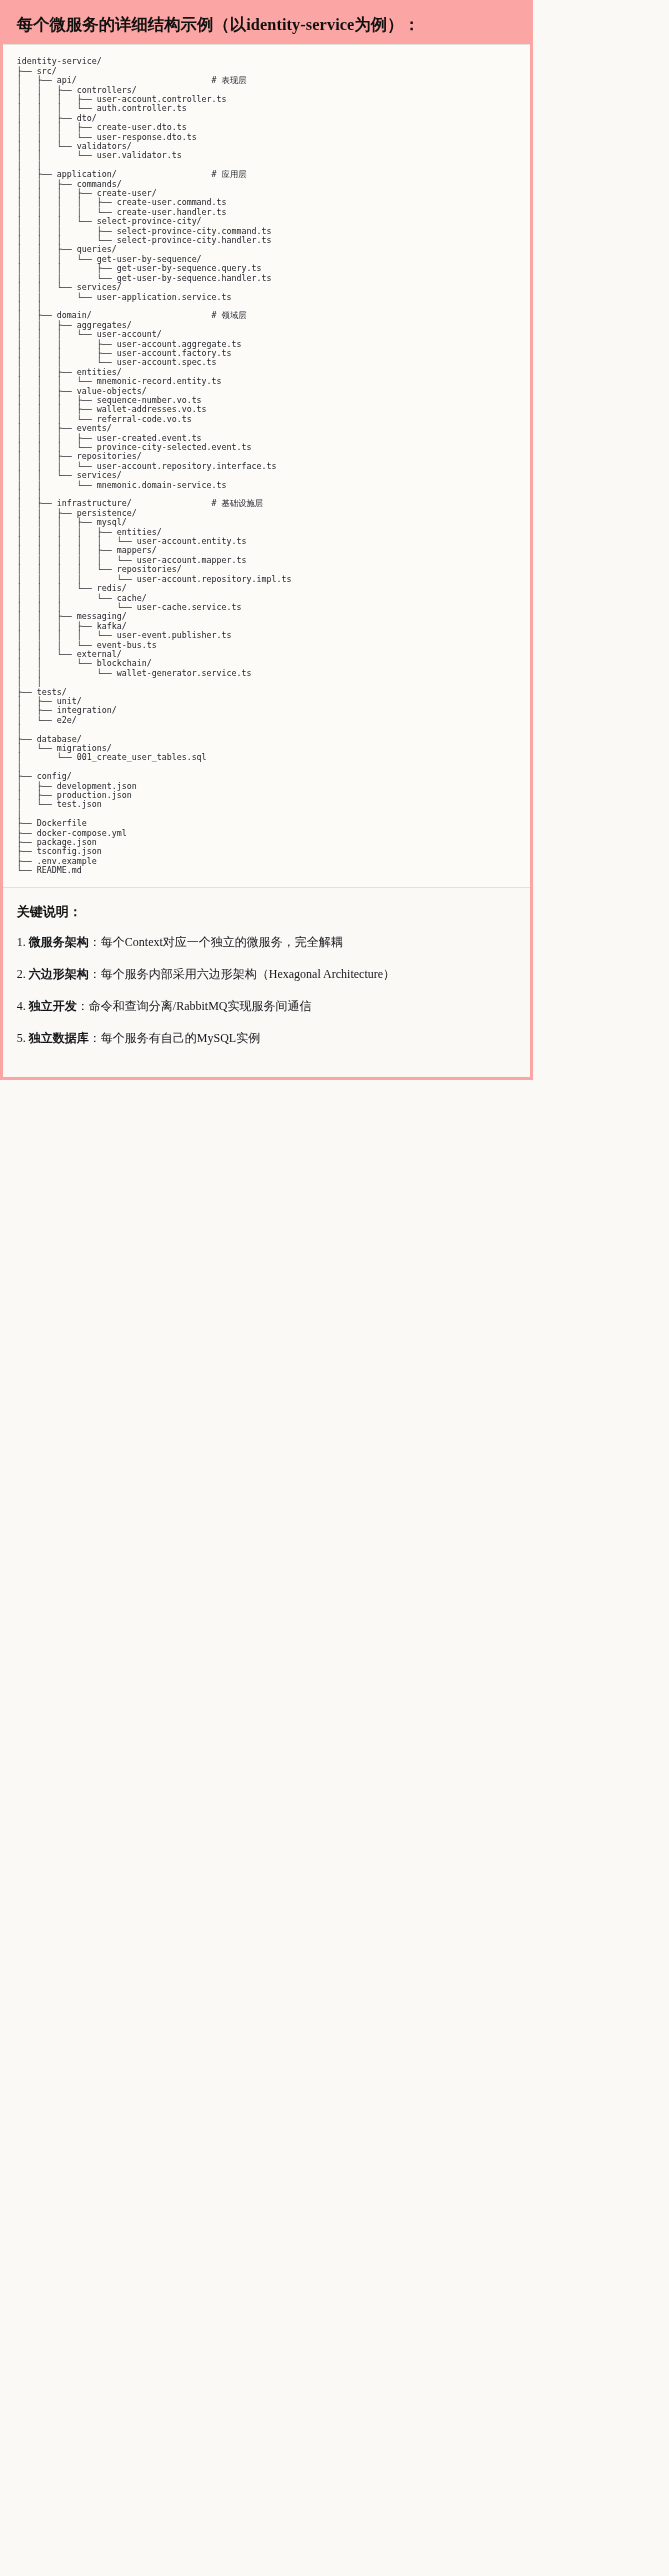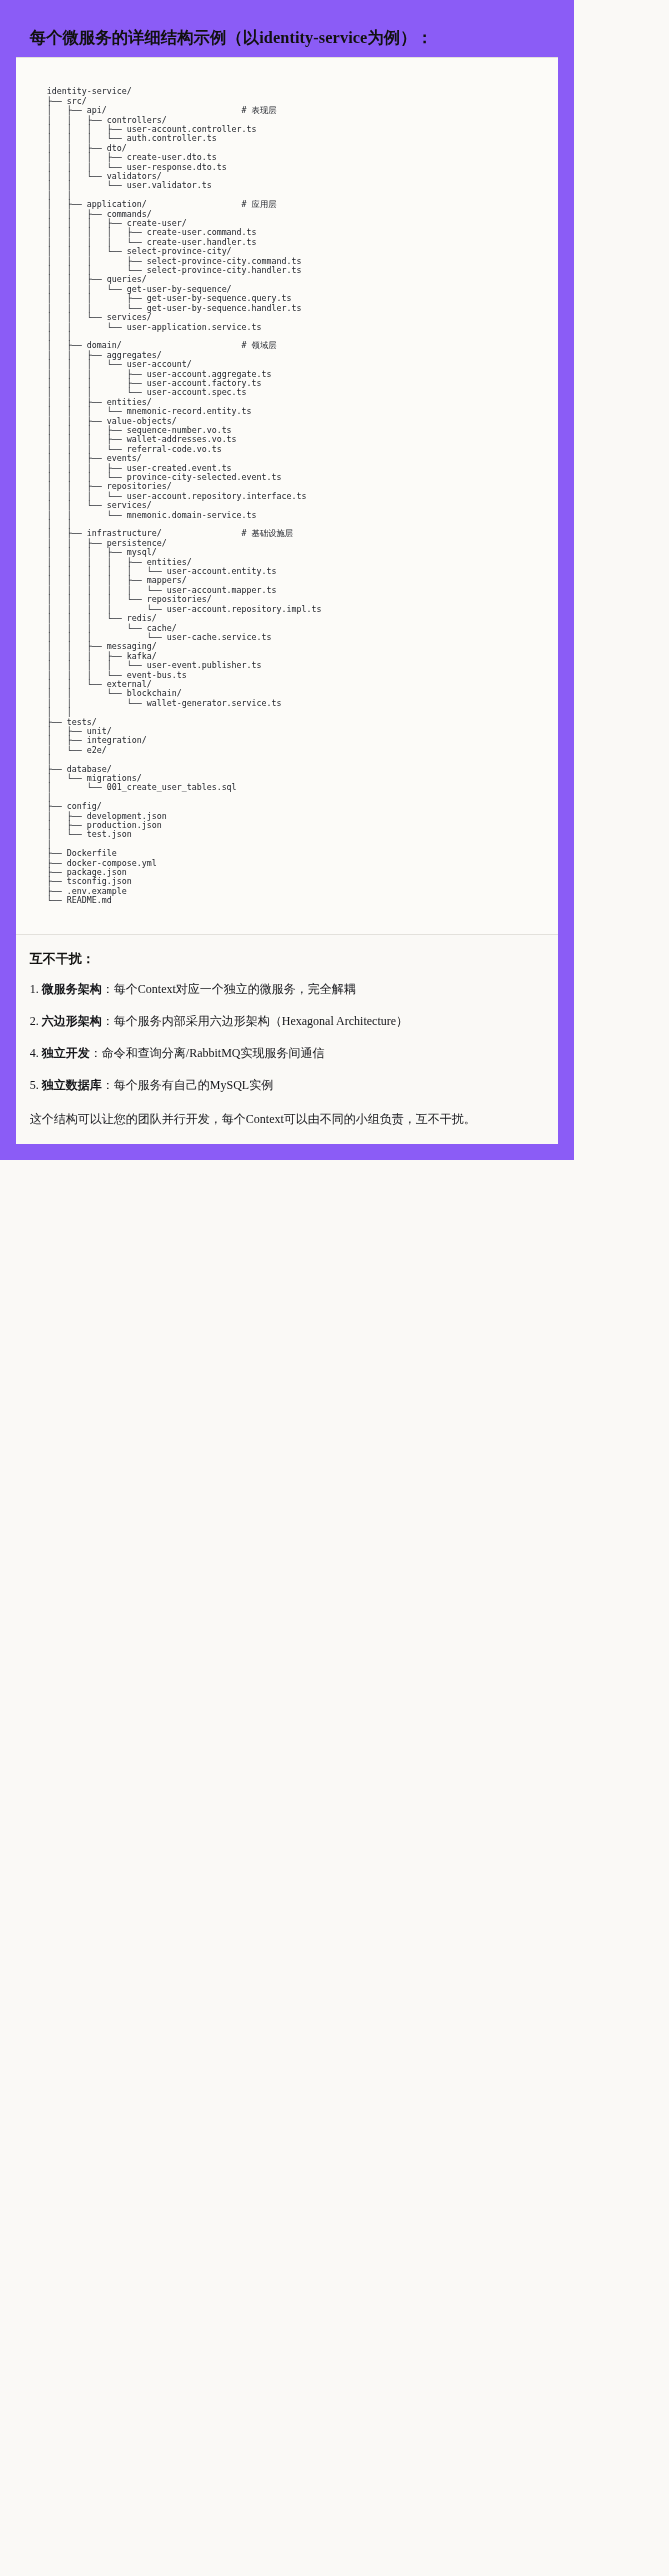--- a/index.html
+++ b/index.html
@@ -7,24 +7,24 @@
     padding: 0;
     background: #faf9f6;
   }
   body {
     width: 669px;
     font-family: "Liberation Sans", sans-serif;
     color: #1a1a1a;
     -webkit-font-smoothing: antialiased;
   }
   .page {
-    width: 574px;
+    width: 533px;
     box-sizing: border-box;
-    background: #8b5cf6;
-    padding: 16px;
+    background: #fca5a5;
+    padding: 3px;
   }
   
   .doc-title {
     font-family: "Liberation Serif", "DejaVu Serif", serif;
     font-weight: bold;
     font-size: 16.3px;
     line-height: 1.3;
     color: #11110f;
     padding: 11.3px 13.8px 8.8px 13.8px;
     margin: 0;
@@ -37,21 +37,21 @@
     margin: 0;
     width: 100%;
   }
   
   .tree-block {
     background: #fcfbf8;
     padding: 12.5px 13.8px 11.3px 13.8px;
     box-sizing: border-box;
   }
   pre.tree {
-    margin: 17px;
+    margin: 0;
     font-family: "DejaVu Sans Mono", "Liberation Mono", monospace;
     font-size: 8.3px;
     line-height: 9.4px;
     color: #21242b;
     white-space: pre;
     letter-spacing: 0px;
     tab-size: 4;
   }
   
   .notes {
@@ -188,26 +188,25 @@
 ├── docker-compose.yml
 ├── package.json
 ├── tsconfig.json
 ├── .env.example
 └── README.md</pre>
   </div>
 
   <hr class="rule">
 
   <div class="notes">
-    <div class="notes-title">互不干扰：</div>
+    <div class="notes-title">关键说明：</div>
 
     <ol class="note-list" id="note-list">
         <li><span class="num">1.</span> <span class="lead">微服务架构</span><span>：</span><span>每个Context对应一个独立的微服务，完全解耦</span></li>
         <li><span class="num">2.</span> <span class="lead">六边形架构</span><span>：</span><span>每个服务内部采用六边形架构（Hexagonal Architecture）</span></li>
         <li><span class="num">4.</span> <span class="lead">独立开发</span><span>：</span><span>命令和查询分离/RabbitMQ实现服务间通信</span></li>
         <li><span class="num">5.</span> <span class="lead">独立数据库</span><span>：</span><span>每个服务有自己的MySQL实例</span></li>
       </ol>
 
-    <p class="closing">这个结构可以让您的团队并行开发，每个Context可以由不同的小组负责，互不干扰。</p>
   </div>
 
 </div>
 
 
 </body></html>

